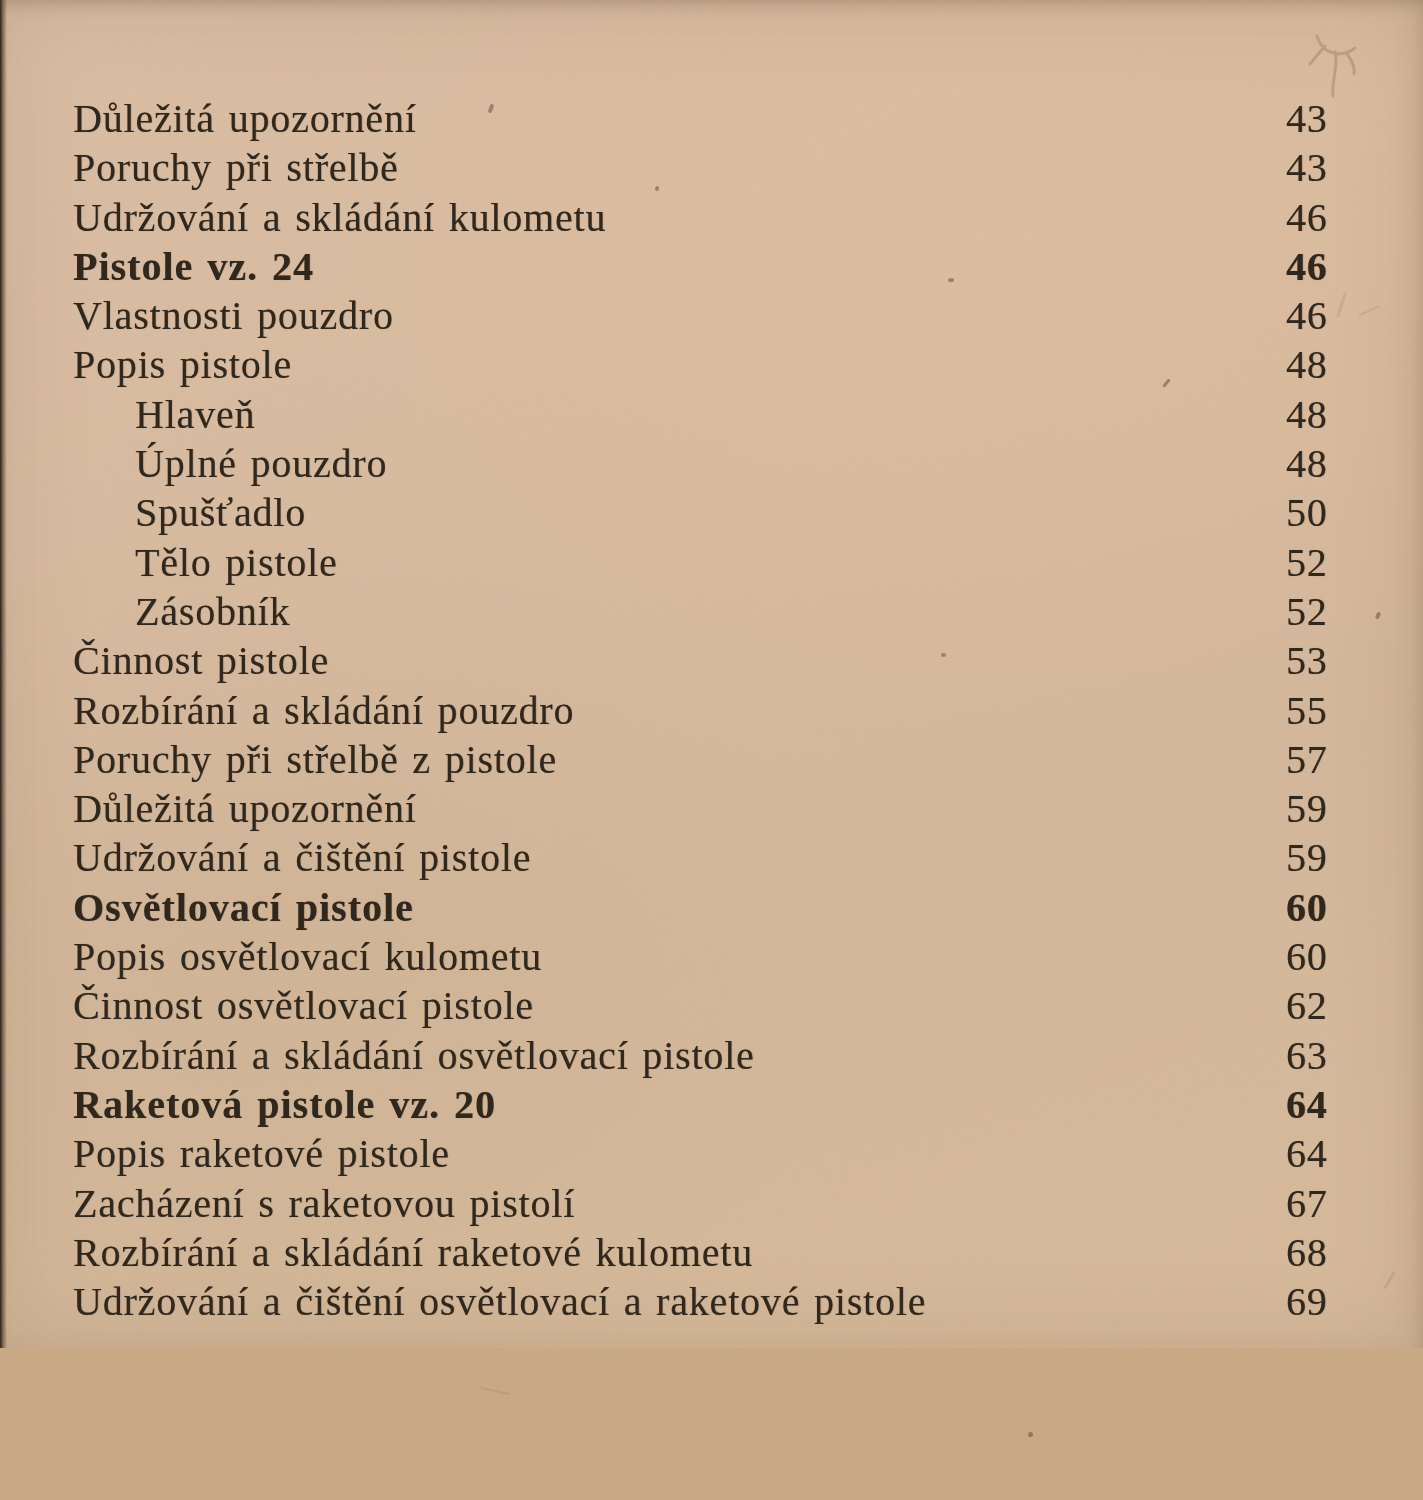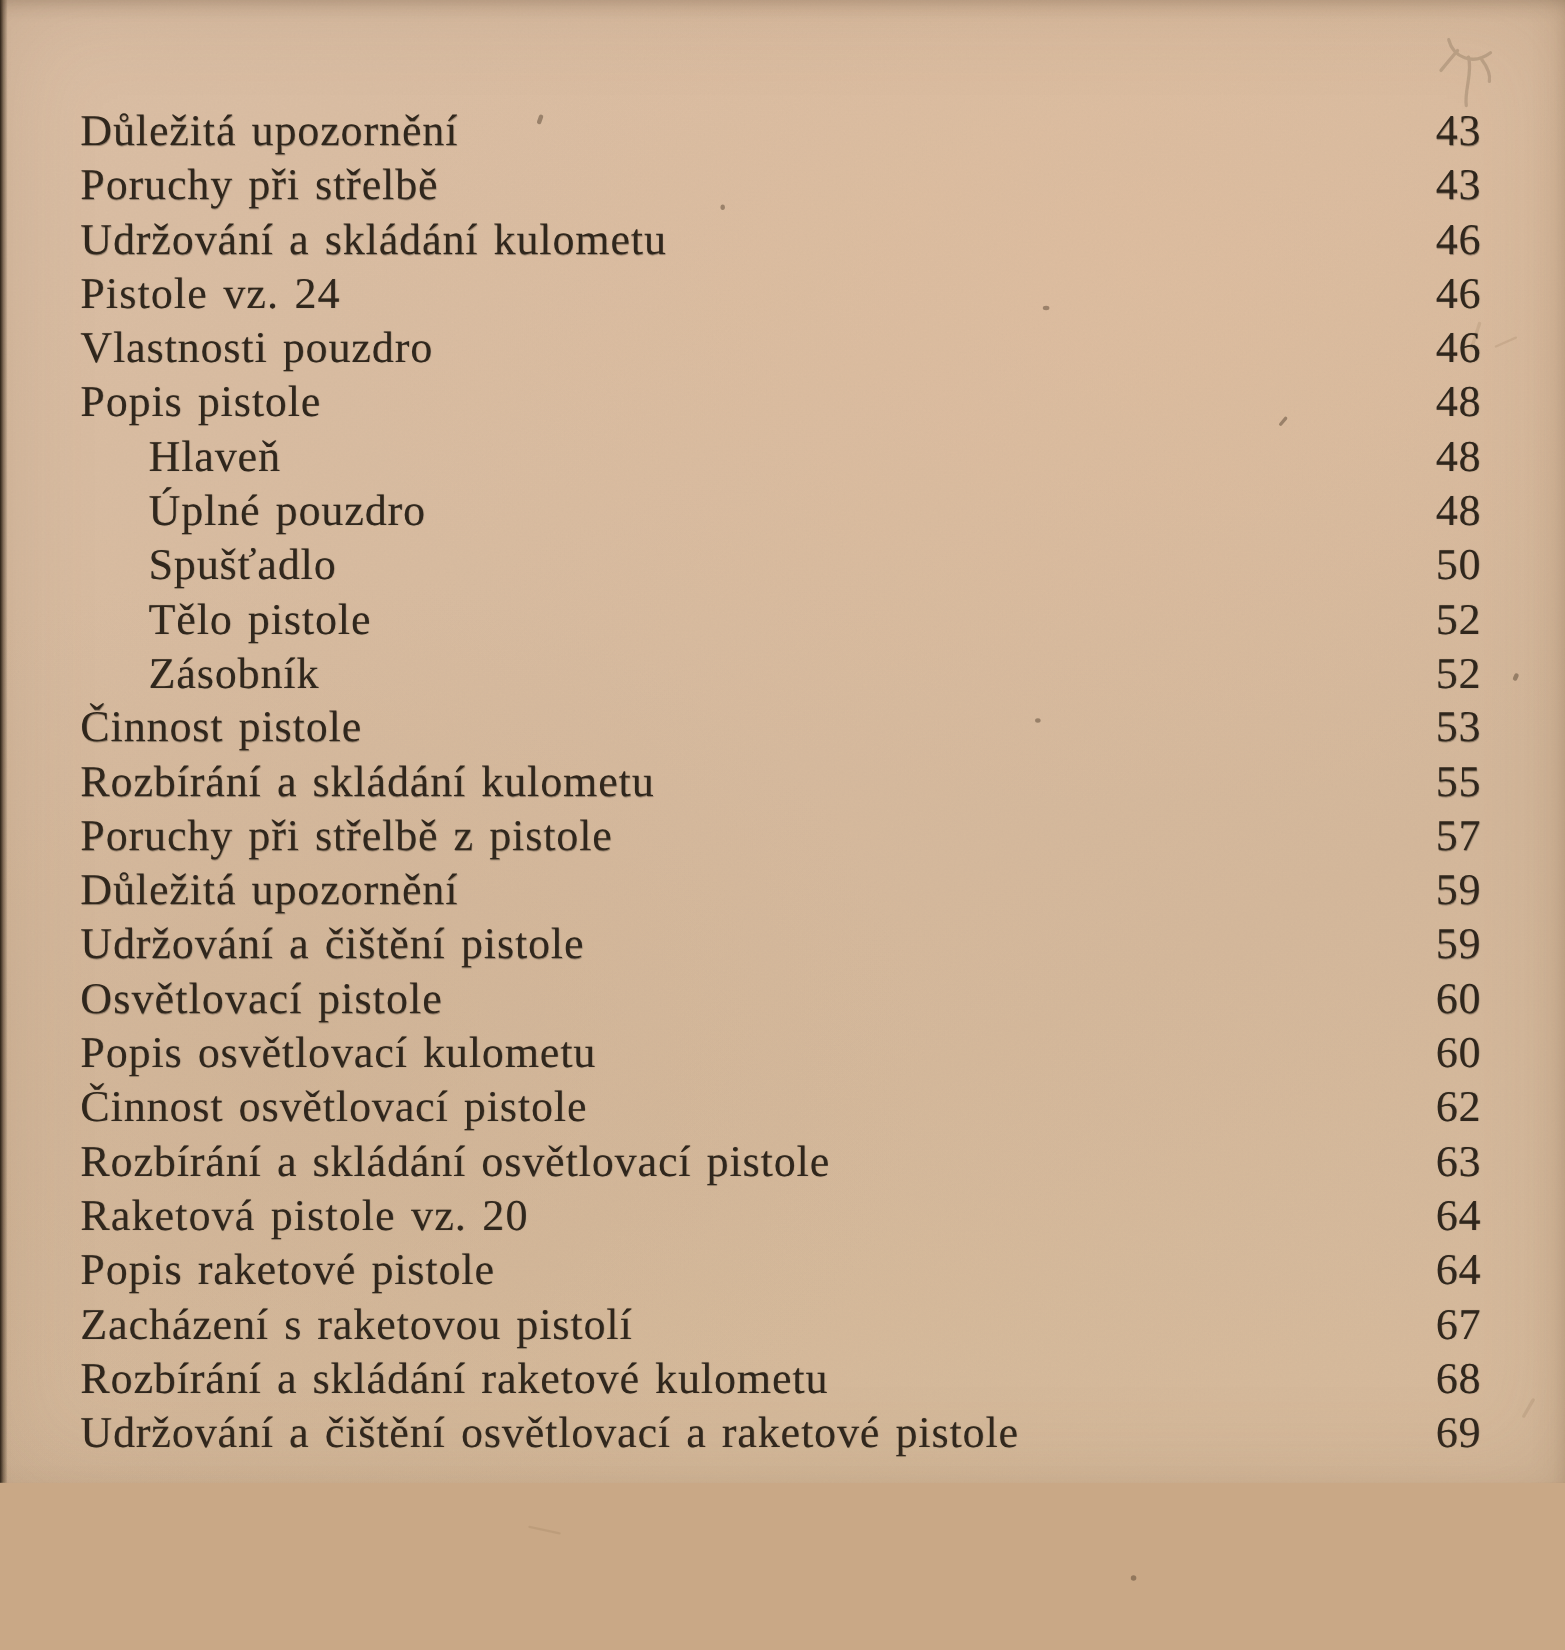--- a/index.html
+++ b/index.html
@@ -50,23 +50,23 @@
     line-height: 49.3px;
     color: #30271d;
     letter-spacing: 0.8px;
     word-spacing: 3px;
   }
   .row {
     display: flex; justify-content: space-between; align-items: baseline;
     height: 49.3px; white-space: nowrap;
   }
   .row .label { text-shadow: 0.4px 0.4px 0.8px rgba(48,39,29,0.45); }
-  .row .page-num { min-width: 80px; text-align: center; text-shadow: 0.4px 0.4px 0.8px rgba(48,39,29,0.45); }
+  .row .page-num { min-width: 80px; text-align: left; text-shadow: 0.4px 0.4px 0.8px rgba(48,39,29,0.45); }
   .row.indent .label { padding-left: 62px; }
-  .row.bold { font-weight: 400; }
+  .row.bold { font-weight: 700; }
   .row.bold .label { letter-spacing: 1px; }
 </style>
 </head>
 <body>
 
 <div class="page">
 
   <svg class="grain" xmlns="http://www.w3.org/2000/svg">
     <filter id="grainf">
       <feTurbulence type="fractalNoise" baseFrequency="0.55" numOctaves="2" seed="7" stitchTiles="stitch"></feTurbulence>
@@ -141,21 +141,21 @@
   </div>
       <div class="row indent">
     <span class="label">Zásobník</span>
     <span class="page-num">52</span>
   </div>
       <div class="row">
     <span class="label">Činnost pistole</span>
     <span class="page-num">53</span>
   </div>
       <div class="row">
-    <span class="label">Rozbírání a skládání kulometu</span>
+    <span class="label">Rozbírání a skládání pouzdro</span>
     <span class="page-num">55</span>
   </div>
       <div class="row">
     <span class="label">Poruchy při střelbě z pistole</span>
     <span class="page-num">57</span>
   </div>
       <div class="row">
     <span class="label">Důležitá upozornění</span>
     <span class="page-num">59</span>
   </div>

